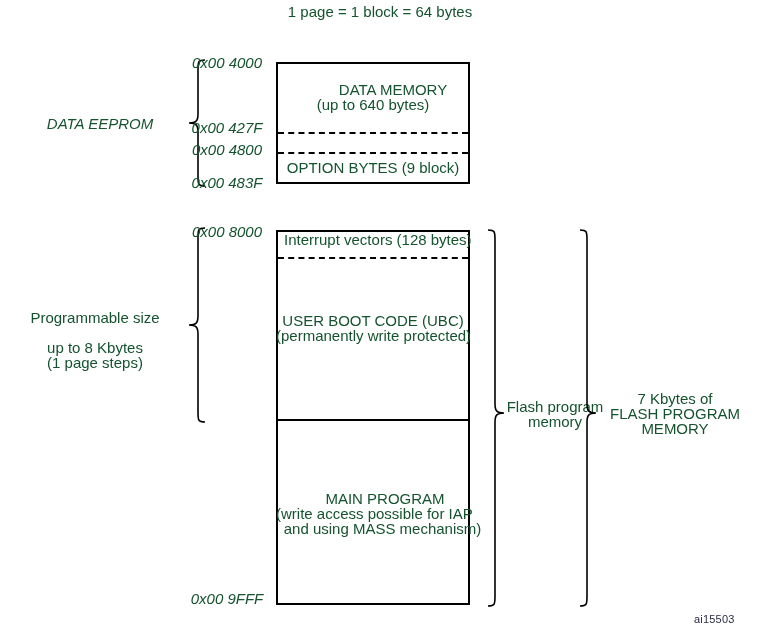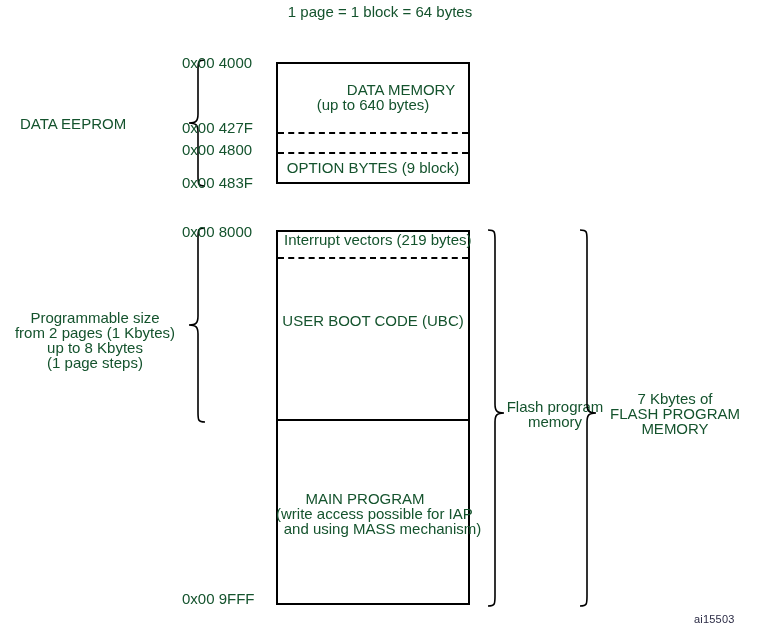--- a/index.html
+++ b/index.html
@@ -19,21 +19,21 @@
     overflow: hidden;
   }
   .txt {
     position: absolute;
     font-size: 15px;
     line-height: 15px;
     color: #14532d;
     white-space: pre;
   }
   .ctr { text-align: center; }
-  .rgt { text-align: left; }
+  .rgt { text-align: center; font-style: italic; }
   .lft { text-align: left; }
 
   
   .membox {
     position: absolute;
     border: 2.5px solid #000000;
     background: #ffffff;
     box-sizing: border-box;
   }
   .dashline {
@@ -73,54 +73,54 @@
 
   <div class="txt rgt" style="left:20px; top:116px; width:160px;">DATA EEPROM</div>
 
   <div class="txt rgt" style="left:182px; top:55px; width:90px;">0x00 4000</div>
   <div class="txt rgt" style="left:182px; top:120px; width:90px;">0x00 427F</div>
   <div class="txt rgt" style="left:182px; top:142px; width:90px;">0x00 4800</div>
   <div class="txt rgt" style="left:182px; top:175px; width:90px;">0x00 483F</div>
 
   <div class="membox" style="left:276px; top:62px; width:194px; height:122px;"></div>
 
-  <div class="txt ctr" style="left:276px; top:82px; width:156px;padding-left:47px;">DATA MEMORY</div>
+  <div class="txt ctr" style="left:268px; top:82px; width:156px;padding-left:47px;">DATA MEMORY</div>
   <div class="txt ctr" style="left:276px; top:97px; width:194px;">(up to 640 bytes)</div>
 
   <div class="dashline" style="left:278px; top:132px; width:190px;"></div>
   <div class="dashline" style="left:278px; top:152px; width:190px;"></div>
 
   <div class="txt ctr" style="left:276px; top:160px; width:194px;">OPTION BYTES (9 block)</div>
 
   <div class="brace" style="left:185px; top:226px;">
     <svg width="22" height="198" viewBox="0 0 22 198">
       <path d="M20 2 C13 2, 13 4, 13 12 L13 90 C13 97, 11 99, 4 99
                C11 99, 13 101, 13 108 L13 186 C13 194, 13 196, 20 196" fill="none" stroke="#000000" stroke-width="1.6"></path>
     </svg>
   </div>
 
   <div class="txt ctr" style="left:10px; top:310px; width:170px;">Programmable size</div>
-  <div class="txt ctr" style="left:10px; top:325px; width:170px;">from 2 pages (1 Kbytes)</div>
   <div class="txt ctr" style="left:10px; top:340px; width:170px;">up to 8 Kbytes</div>
   <div class="txt ctr" style="left:10px; top:355px; width:170px;">(1 page steps)</div>
 
   <div class="txt rgt" style="left:182px; top:224px; width:90px;">0x00 8000</div>
   <div class="txt rgt" style="left:182px; top:591px; width:90px;">0x00 9FFF</div>
 
   <div class="membox" style="left:276px; top:230px; width:194px; height:375px;"></div>
 
-  <div class="txt lft" style="left:284px; top:232px; width:186px;">Interrupt vectors (219 bytes)</div>
+  <div class="txt lft" style="left:284px; top:232px; width:186px;">Interrupt vectors (128 bytes)</div>
 
   <div class="dashline" style="left:278px; top:257px; width:190px;"></div>
 
   <div class="txt ctr" style="left:276px; top:313px; width:194px;text-align:center;">USER BOOT CODE (UBC)</div>
+  <div class="txt ctr" style="left:276px; top:328px; width:194px;">(permanently write protected)</div>
 
   <div class="solidline" style="left:276px; top:419px; width:194px;"></div>
 
-  <div class="txt ctr" style="left:268px; top:491px; width:194px;">MAIN PROGRAM</div>
+  <div class="txt ctr" style="left:288px; top:491px; width:194px;">MAIN PROGRAM</div>
   <div class="txt ctr" style="left:276px; top:506px; width:194px;">(write access possible for IAP</div>
   <div class="txt ctr" style="left:276px; top:521px; width:213px;">and using MASS mechanism)</div>
 
   <div class="brace" style="left:484px; top:228px;">
     <svg width="24" height="380" viewBox="0 0 24 380">
       <path d="M4 2 C11 2, 11 4, 11 12 L11 176 C11 183, 13 185, 20 185
                C13 185, 11 187, 11 194 L11 368 C11 376, 11 378, 4 378" fill="none" stroke="#000000" stroke-width="1.6"></path>
     </svg>
   </div>
 

